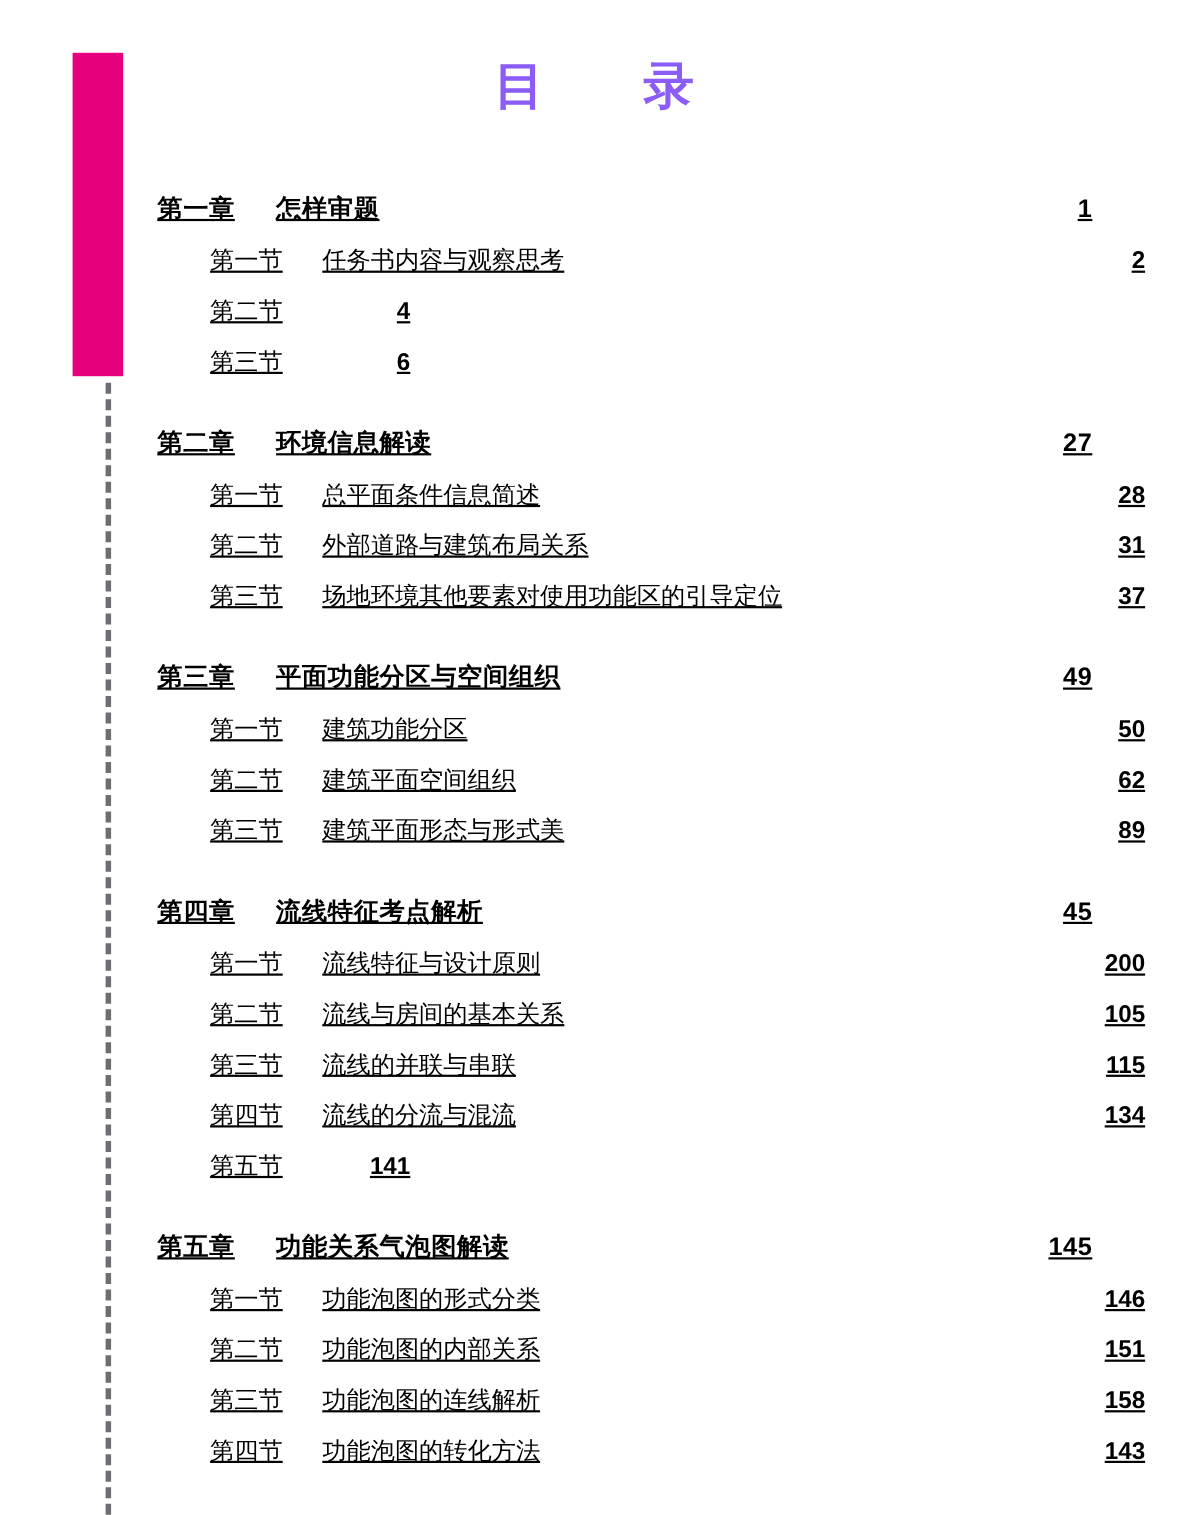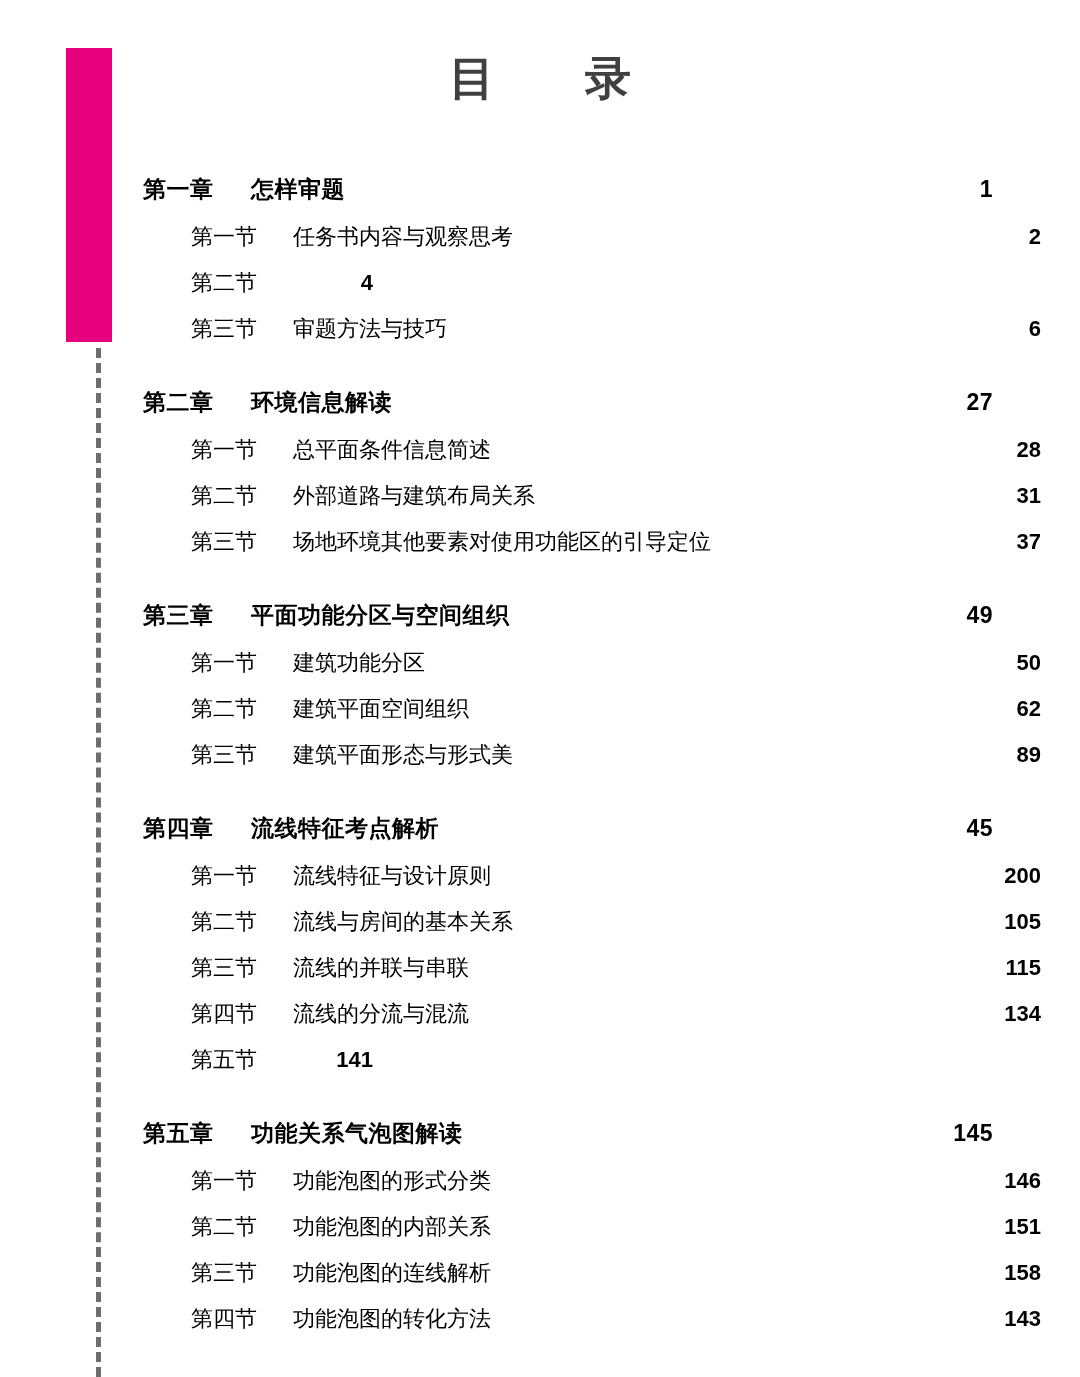--- a/index.html
+++ b/index.html
@@ -39,32 +39,33 @@
     position: absolute;
     left: 0;
     top: 48px;
     width: 1080px;
     text-align: center;
     font-family: "DejaVu Sans", "Liberation Sans", sans-serif;
     font-size: 46px;
     font-weight: bold;
     letter-spacing: 22px;
     text-indent: 22px;
-    color: #404040;
+    color: #8b5cf6;
   }
 
   
   .toc {
     position: absolute;
     left: 143px;
     top: 165px;
     width: 860px;
   }
   .chapter-block {
     margin-bottom: 26px;
+    text-decoration: underline;
   }
   .chapter-block:last-child {
     margin-bottom: 0;
   }
   .toc-row {
     display: flex;
     align-items: baseline;
     width: 100%;
   }
   
@@ -126,21 +127,20 @@
       <span class="label">第一节</span>
       <span class="title">任务书内容与观察思考</span>
       <span class="page">2</span>
     </div>
     <div class="toc-row row-section">
       <span class="label">第二节</span>
       <span class="page">4</span>
     </div>
     <div class="toc-row row-section">
       <span class="label">第三节</span>
-      <span class="title">审题方法与技巧</span>
       <span class="page">6</span>
     </div>
   </div>
 
   <div class="chapter-block">
     <div class="toc-row row-chapter">
       <span class="label">第二章</span>
       <span class="title">环境信息解读</span>
       <span class="page">27</span>
     </div>

